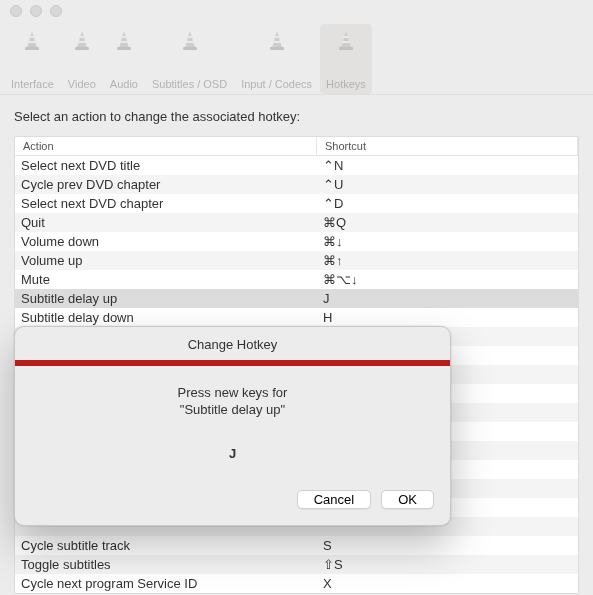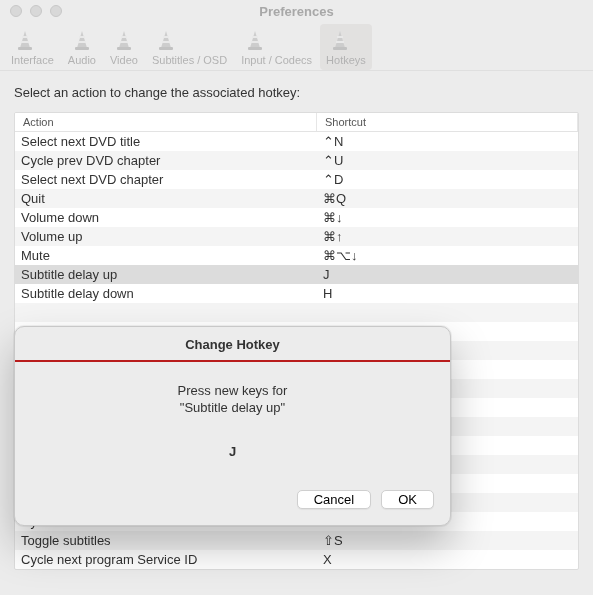--- a/index.html
+++ b/index.html
@@ -49,24 +49,25 @@
     display: flex;
     align-items: flex-end;
     padding: 2px 5px 0 5px;
     gap: 2px;
     border-bottom: 1px solid #d7d7d7;
     opacity: 0.6;
   }
   .tbitem {
     display: flex;
     flex-direction: column;
-    align-items: flex-start;
+    align-items: center;
     padding: 4px 6px 4px 6px;
     border-radius: 4px;
     cursor: pointer;
+    gap: 24px;
   }
   .tbitem.selected { background: #dcdad9; }
   .tbicon {
     width: 28px; height: 24px;
     display: flex; align-items: center; justify-content: center;
   }
   .tbicon svg { width: 28px; height: 24px; }
   .tblabel { font-size: 11px; color: #8c8c8c; margin-top: 2px; }
   .content {
     padding: 14px;
@@ -114,24 +115,24 @@
     height: 200px;
     background: #ececec;
     border: 1px solid #c8c8c8;
     border-radius: 10px;
     box-shadow: 0 20px 40px rgba(0,0,0,0.25), 0 0 0 1px rgba(0,0,0,0.05);
     display: flex;
     flex-direction: column;
   }
   .modal-title {
     text-align: center;
-    font-weight: 700;
+    font-weight: 400;
     font-size: 13px;
     padding: 10px 0 8px 0;
-    border-bottom: 2px solid #b91c1c;
+    border-bottom: 6px solid #b91c1c;
   }
   .modal-body {
     flex: 1;
     display: flex;
     flex-direction: column;
     align-items: center;
     justify-content: center;
     gap: 28px;
     padding-bottom: 10px;
   }
@@ -164,21 +165,20 @@
 <body>
 
 <div class="window">
 
   <div class="titlebar">
     <div class="traffic">
       <div class="tl"></div>
       <div class="tl"></div>
       <div class="tl"></div>
     </div>
-    <div class="title">Preferences</div>
   </div>
 
   <div class="toolbar">
     <div class="tbitem">
       <span class="tbicon">
         <svg viewBox="0 0 28 24">
             <path d="M14 3 L19 20 L9 20 Z" fill="#b9b9b9"></path>
             <rect x="7" y="19" width="14" height="3" rx="1" fill="#a7a7a7"></rect>
             <rect x="11" y="8" width="6" height="2" fill="#e8e8e8"></rect>
             <rect x="10" y="13" width="8" height="2" fill="#e8e8e8"></rect>
@@ -188,32 +188,32 @@
     </div>
     <div class="tbitem">
       <span class="tbicon">
         <svg viewBox="0 0 28 24">
             <path d="M14 3 L19 20 L9 20 Z" fill="#b9b9b9"></path>
             <rect x="7" y="19" width="14" height="3" rx="1" fill="#a7a7a7"></rect>
             <rect x="11" y="8" width="6" height="2" fill="#e8e8e8"></rect>
             <rect x="10" y="13" width="8" height="2" fill="#e8e8e8"></rect>
           </svg>
       </span>
+      <span class="tblabel">Video</span>
+    </div>
+    <div class="tbitem">
+      <span class="tbicon">
+        <svg viewBox="0 0 28 24">
+            <path d="M14 3 L19 20 L9 20 Z" fill="#b9b9b9"></path>
+            <rect x="7" y="19" width="14" height="3" rx="1" fill="#a7a7a7"></rect>
+            <rect x="11" y="8" width="6" height="2" fill="#e8e8e8"></rect>
+            <rect x="10" y="13" width="8" height="2" fill="#e8e8e8"></rect>
+          </svg>
+      </span>
       <span class="tblabel">Audio</span>
-    </div>
-    <div class="tbitem">
-      <span class="tbicon">
-        <svg viewBox="0 0 28 24">
-            <path d="M14 3 L19 20 L9 20 Z" fill="#b9b9b9"></path>
-            <rect x="7" y="19" width="14" height="3" rx="1" fill="#a7a7a7"></rect>
-            <rect x="11" y="8" width="6" height="2" fill="#e8e8e8"></rect>
-            <rect x="10" y="13" width="8" height="2" fill="#e8e8e8"></rect>
-          </svg>
-      </span>
-      <span class="tblabel">Video</span>
     </div>
     <div class="tbitem">
       <span class="tbicon">
         <svg viewBox="0 0 28 24">
             <path d="M14 3 L19 20 L9 20 Z" fill="#b9b9b9"></path>
             <rect x="7" y="19" width="14" height="3" rx="1" fill="#a7a7a7"></rect>
             <rect x="11" y="8" width="6" height="2" fill="#e8e8e8"></rect>
             <rect x="10" y="13" width="8" height="2" fill="#e8e8e8"></rect>
           </svg>
       </span>

